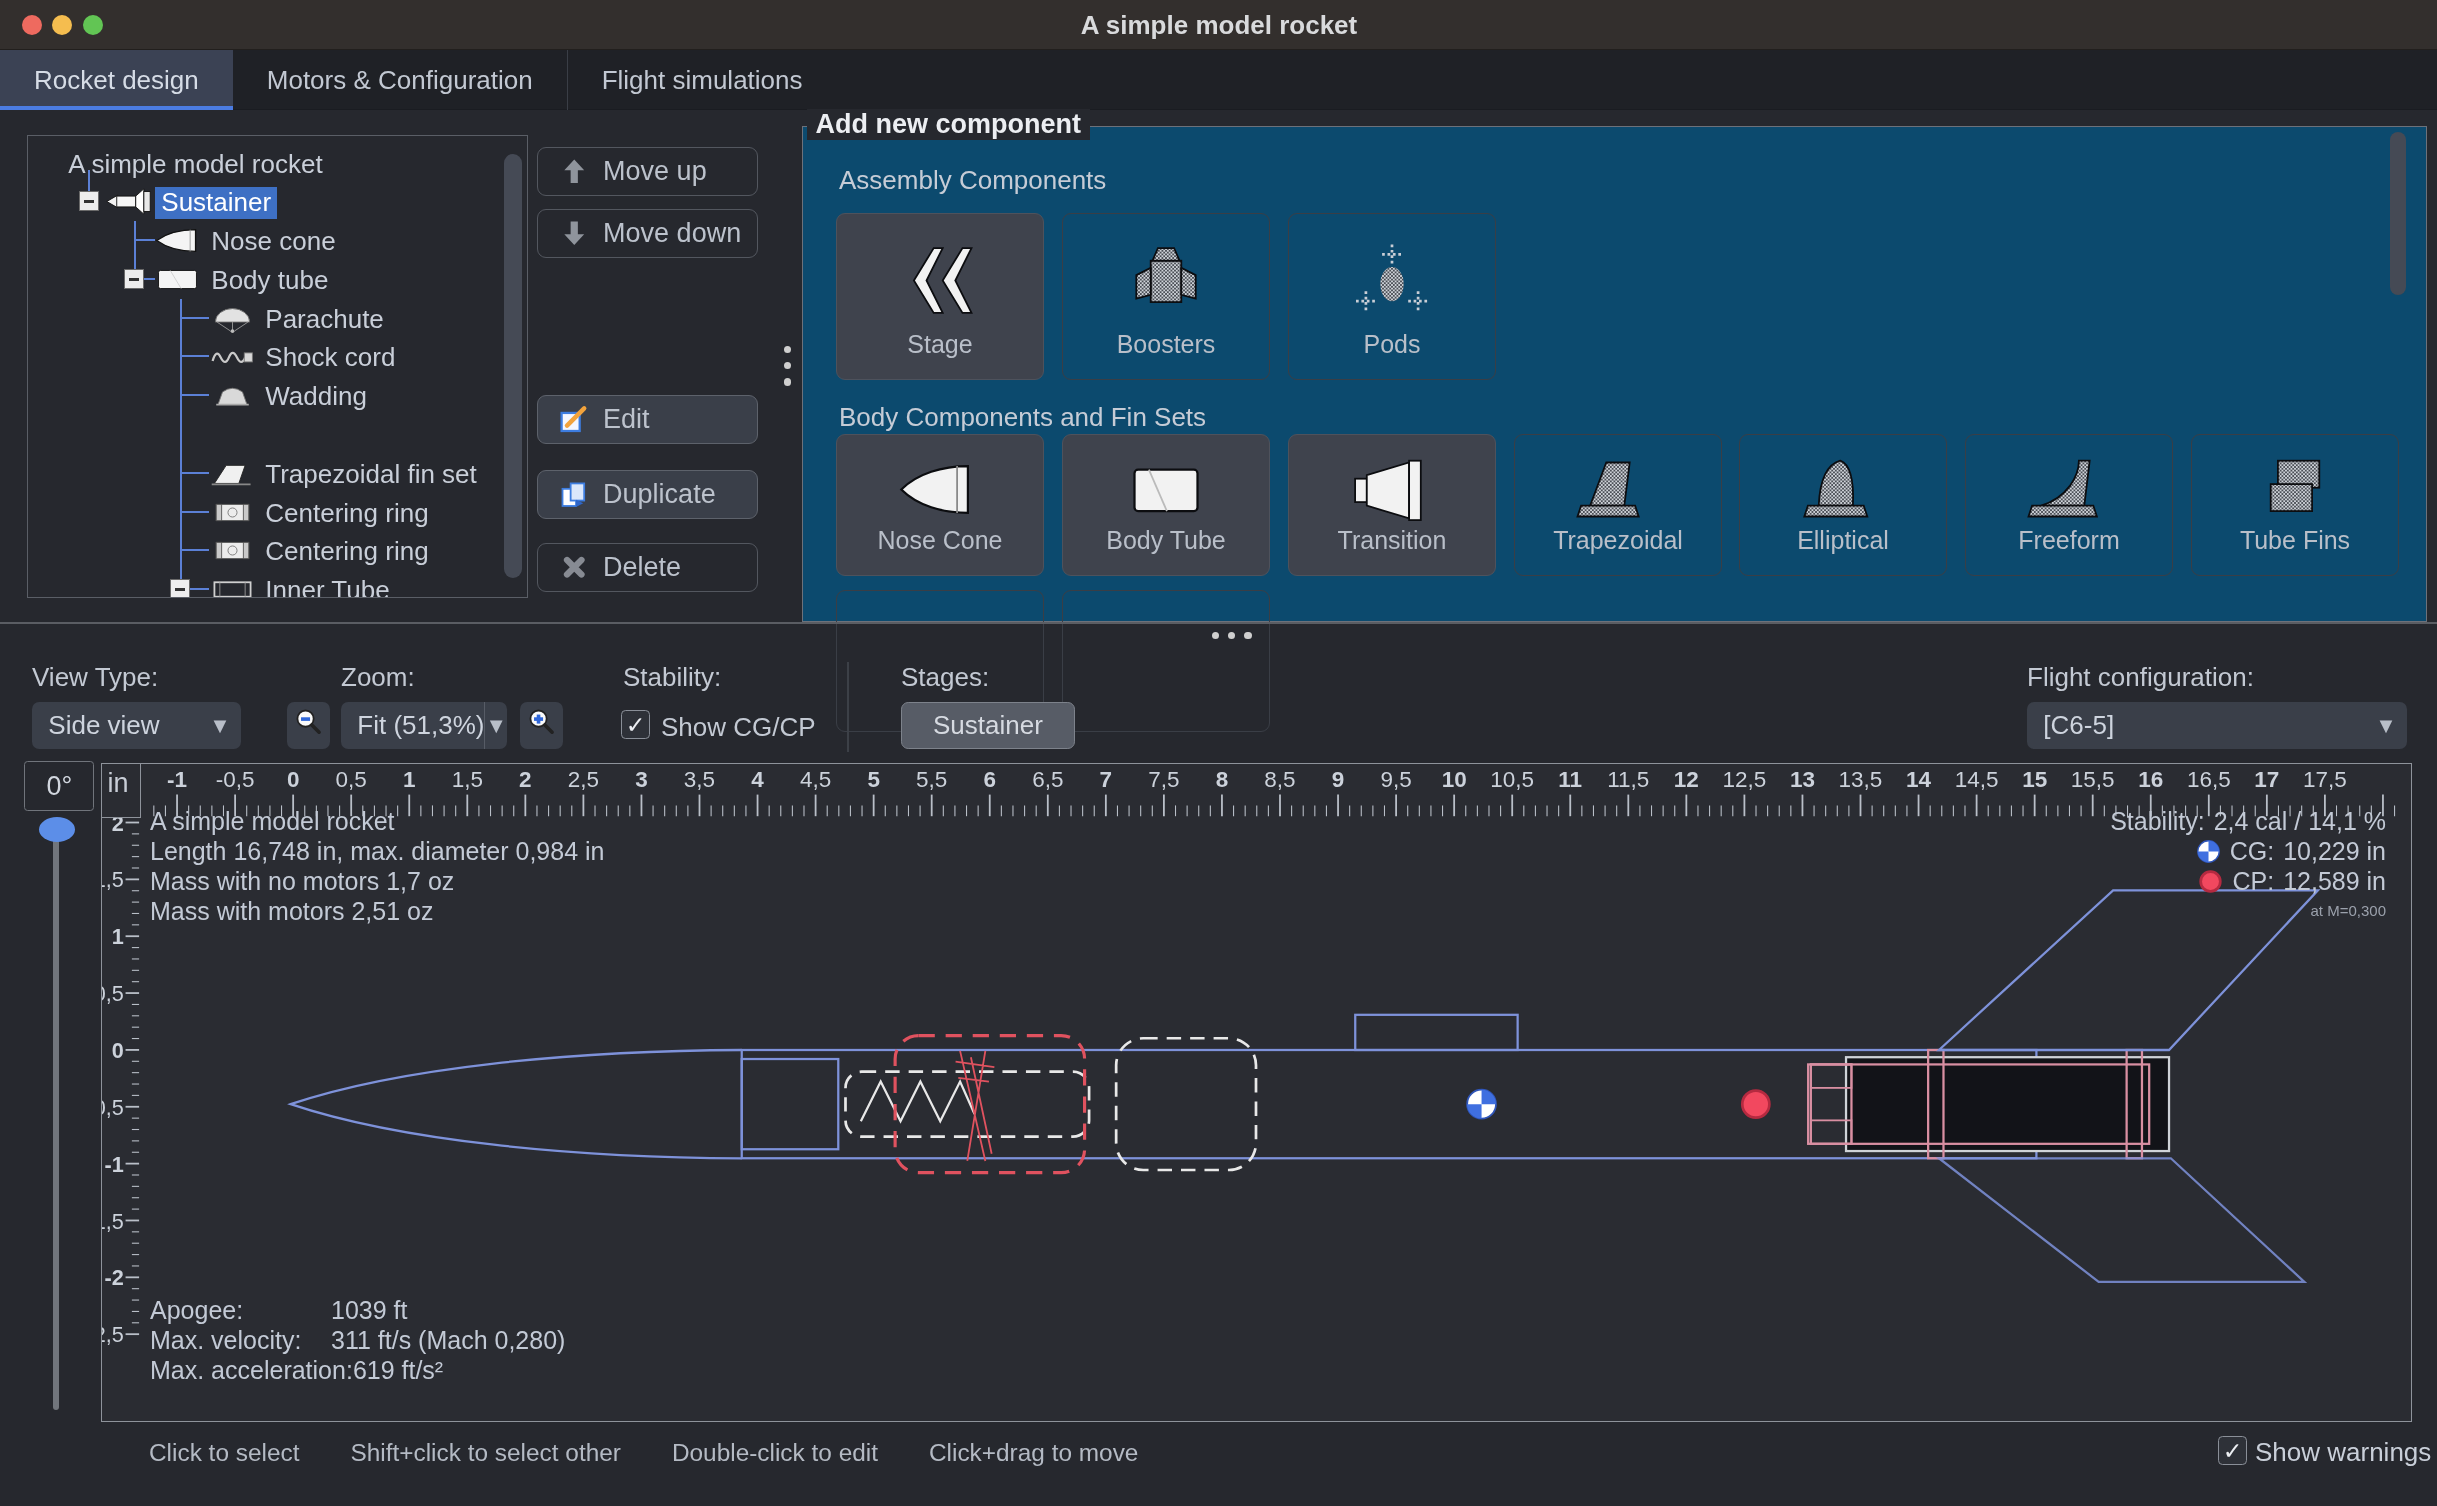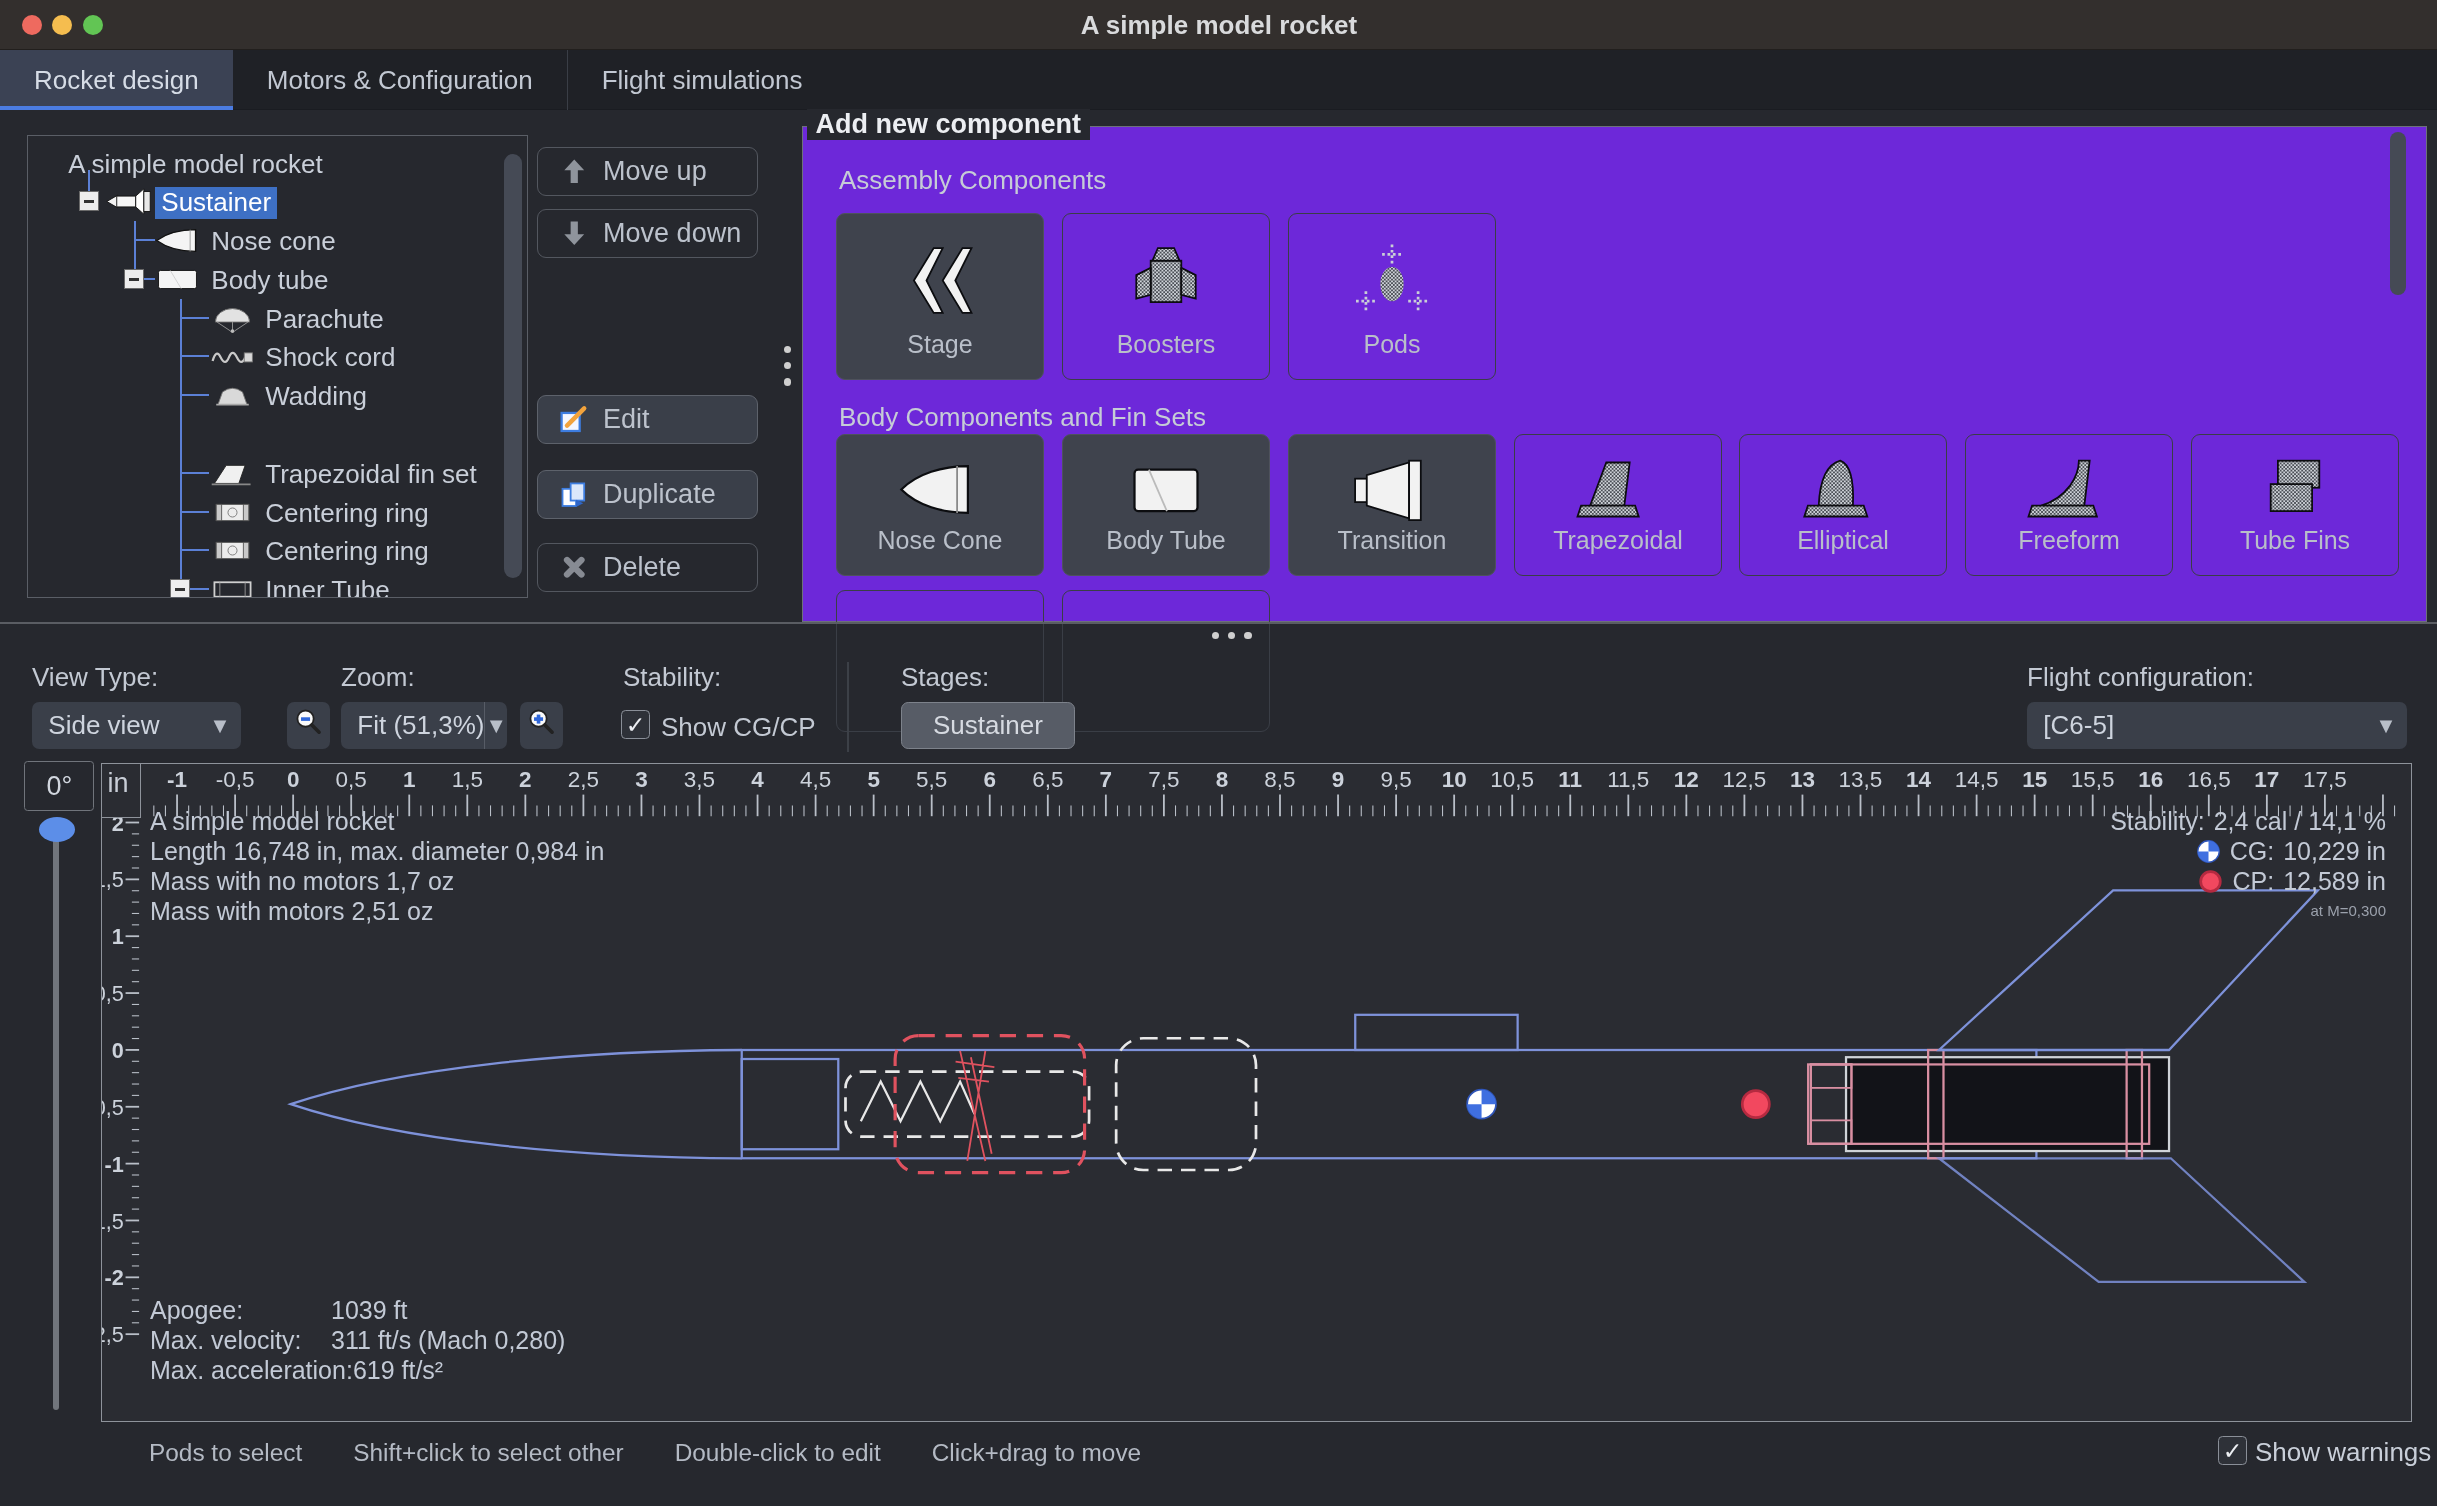--- a/index.html
+++ b/index.html
@@ -38,21 +38,21 @@
          background:transparent; display:flex; align-items:center; color:#bcc2cc; font-size:27px; }
   .btn .bicon { width:32.5px; height:32.5px; margin:0 12.6px 0 20px; display:inline-flex; }
   .btn.raised { background:#3a3f49; border-color:#5d626b; }
 
   .vdots { left:784px; top:346px; width:7.2px; }
   .vdots i, .hdots i { display:block; width:7.2px; height:7.2px; border-radius:50%; background:#cfcfcf; }
   .vdots i { margin-bottom:9px; }
   .hdots { left:1212px; top:632px; display:flex; gap:9px; }
 
   
-  .add-panel { left:802px; top:126px; width:1625px; height:496px; border:0.9px solid #6d717a; background:#6d28d9; }
+  .add-panel { left:802px; top:126px; width:1625px; height:496px; border:0.9px solid #6d717a; background:#0c4a6e; }
   .add-title { position:absolute; left:3.6px; top:-18px; background:#26282e; padding:0 9px; font-weight:bold;
                font-size:27px; color:#eceef2; white-space:nowrap; }
   .section-h { position:absolute; left:36px; font-size:26px; color:#c6ccd6; }
   .tile { position:absolute; width:208px; border-radius:9px; border:0.9px solid #3a3e46; display:flex; flex-direction:column;
           align-items:center; justify-content:flex-end; }
   .tile.lit { background:#3f434d; border-color:#4e525c; }
   .tile-label { font-size:25px; color:#b9bfc9; margin-bottom:20px; }
   .tile .ticon { position:absolute; top:25px; left:50%; transform:translateX(-50%); }
   .panel-scroll { position:absolute; right:20px; top:5.4px; width:16.3px; height:163px; border-radius:8.1px; background:#454a55; }
   .hsplit { left:0px; top:622px; width:2438px; height:1.8px; background:#5a5d63; }
@@ -794,16 +794,16 @@
     </div>
   </div>
 
   <div class="flight-block">
     <div class="flight-row"><span class="fl">Apogee:</span><span>1039 ft</span></div>
     <div class="flight-row"><span class="fl">Max. velocity:</span><span>311 ft/s  (Mach 0,280)</span></div>
     <div class="flight-row"><span class="fl">Max. acceleration:</span><span>619 ft/s²</span></div>
   </div>
 </div>
 
-<div class="abs hints" id="hints"><span>Pods to select</span><span>Shift+click to select other</span><span>Double-click to edit</span><span>Click+drag to move</span></div>
+<div class="abs hints" id="hints"><span>Click to select</span><span>Shift+click to select other</span><span>Double-click to edit</span><span>Click+drag to move</span></div>
 <div class="checkbox" style="left:2218px; top:1436px">✓</div>
 <div class="abs warn-label">Show warnings</div>
 
 
 </body></html>

